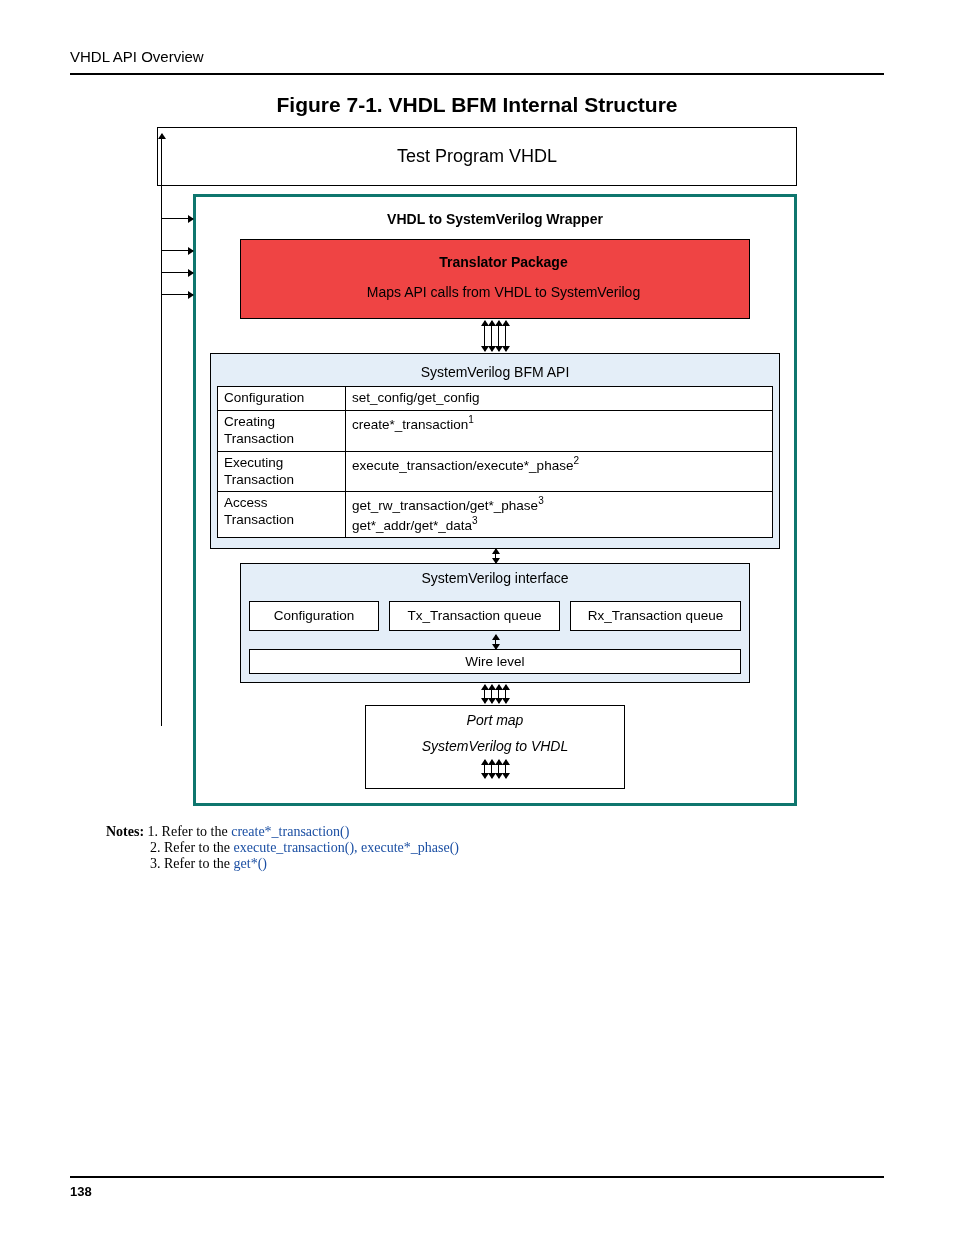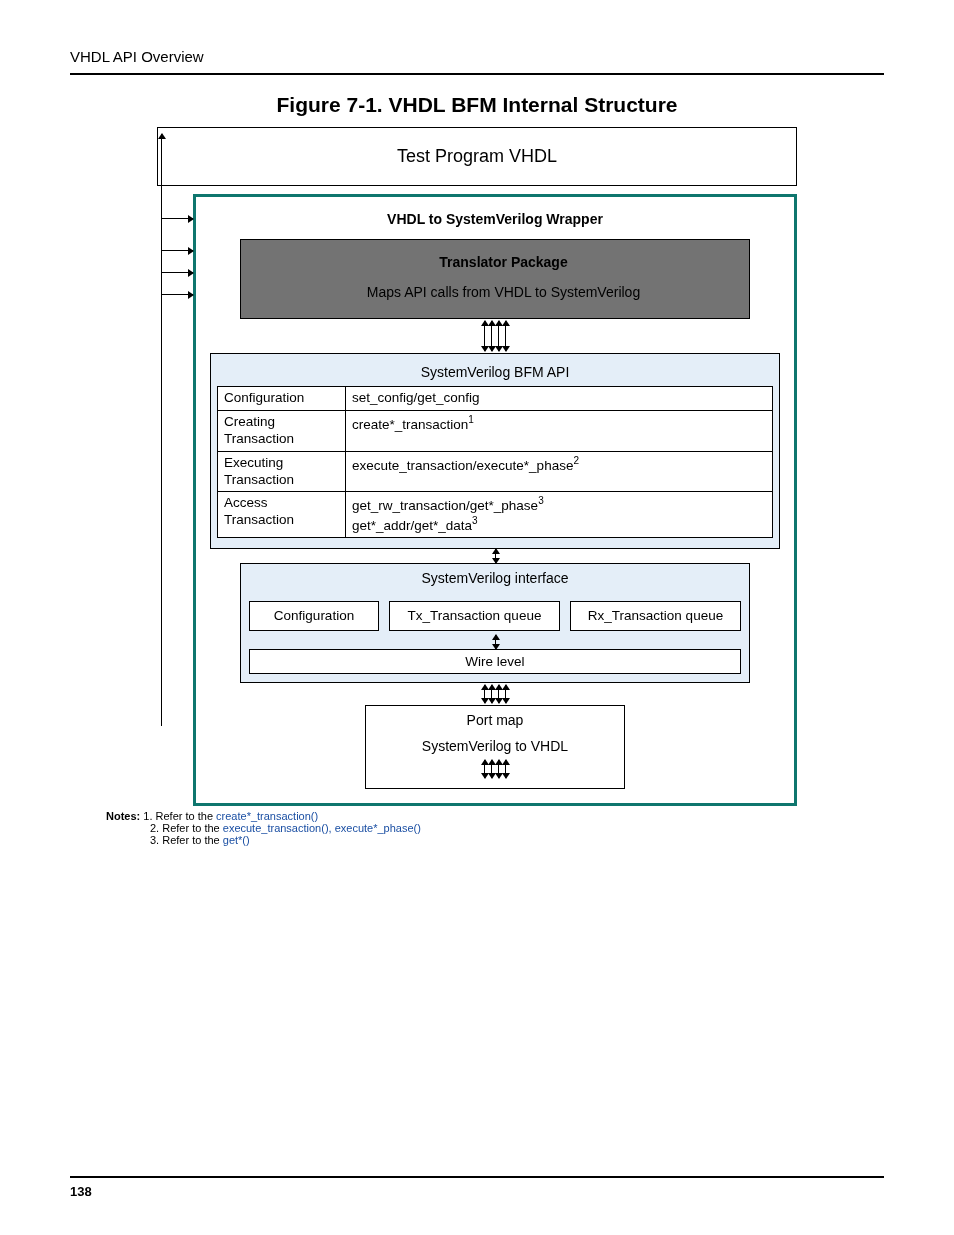--- a/index.html
+++ b/index.html
@@ -59,21 +59,21 @@
   .wrapper-title {
     font-weight: bold;
     text-align: center;
     margin-bottom: 12px;
   }
   .translator-box {
     border: 1px solid #000;
     margin: 0 30px;
     padding: 14px 10px 18px 27px;
     text-align: center;
-    background: #737373;
+    background: #ef4444;
   }
   .translator-title { font-weight: bold; margin-bottom: 14px; }
   .translator-sub { font-weight: normal; }
   .vbar-group {
     display: flex;
     justify-content: center;
     gap: 6px;
     margin: 2px 0;
   }
   .vbar {
@@ -148,27 +148,28 @@
   }
 
   .portmap-box {
     border: 1px solid #000;
     background: #fff;
     width: 260px;
     margin: 0 auto;
     text-align: center;
     padding: 6px 8px 8px 8px;
     font-size: 14px;
+    font-style: italic;
   }
   .portmap-box .pm-title { margin-bottom: 10px; }
 
   .notes {
-    font-family: Liberation Sans, sans-serif;
-    font-size: 11px;
-    margin-top: 4px;
+    font-family: Liberation Serif, serif;
+    font-size: 14px;
+    margin-top: 18px;
     padding-left: 36px;
   }
   .notes .label { font-weight: bold; }
   .link { color: #1b4fa3; }
 
   .footer {
     position: absolute;
     left: 70px; right: 70px; bottom: 36px;
     border-top: 2px solid #000;
     padding-top: 6px;

